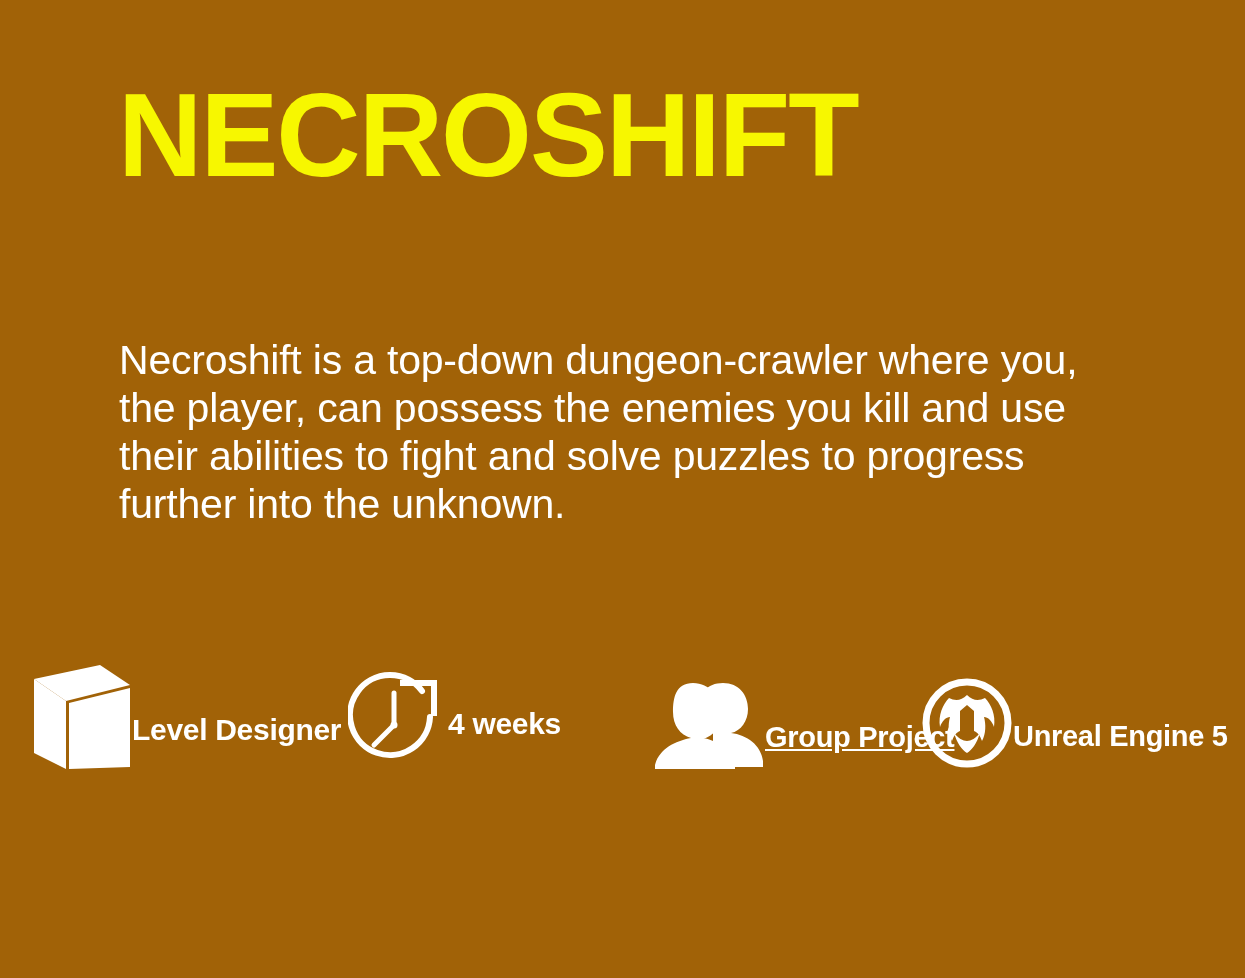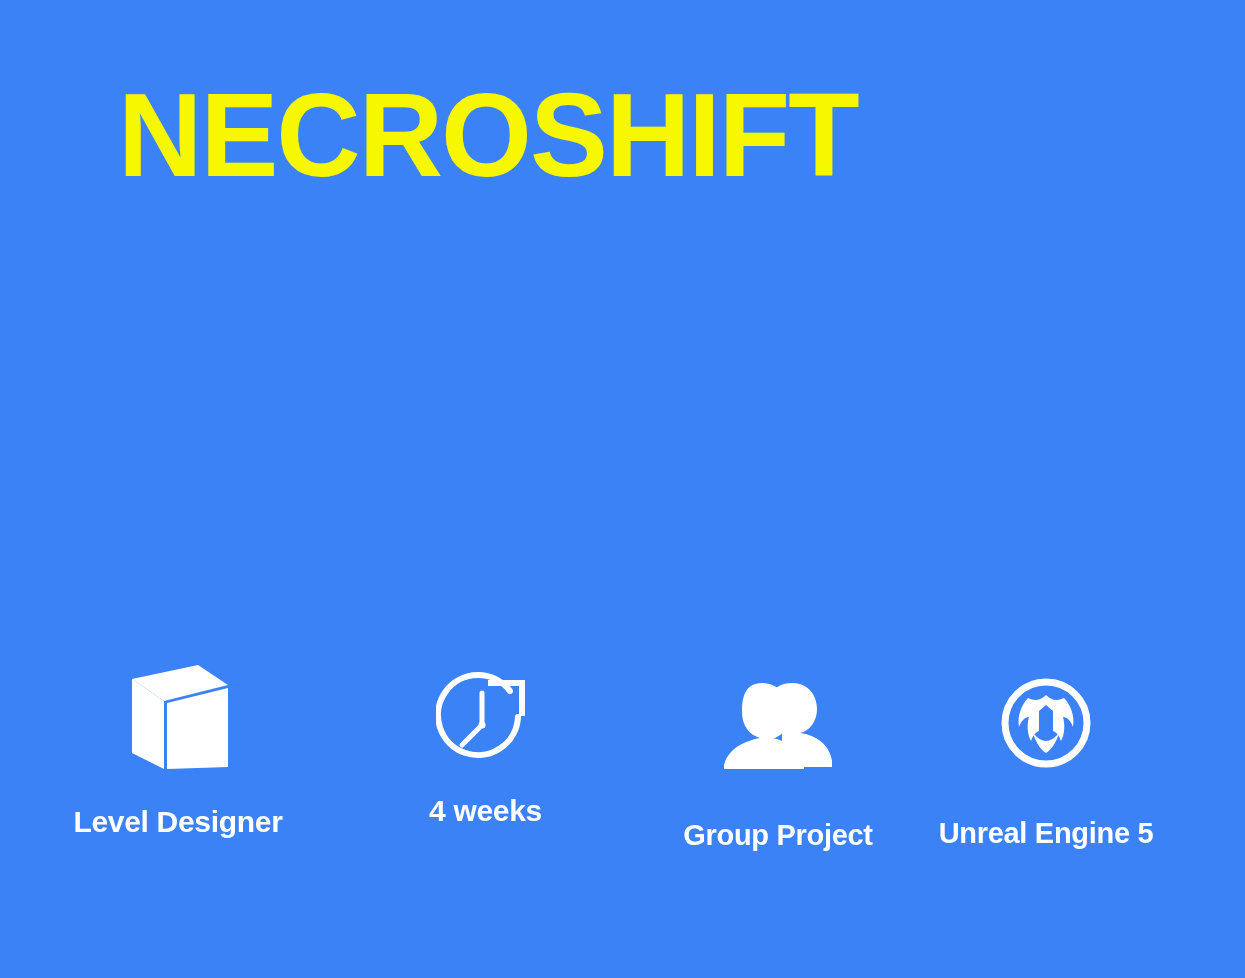--- a/index.html
+++ b/index.html
@@ -58,21 +58,21 @@
     left: 0;
     top: 655px;
     width: 1245px;
     height: 240px;
     display: flex;
     flex-direction: row;
     align-items: flex-start;
   }
   .info-item {
     display: flex;
-    flex-direction: column;
+    flex-direction: row;
     align-items: center;
   }
   .info-item.i0 { width: 300px; margin-left: 28px; }
   .info-item.i1 { width: 275px; margin-left: 20px; }
   .info-item.i2 { width: 250px; margin-left: 30px; }
   .info-item.i3 { width: 250px; margin-left: 18px; }
 
   .icon-box {
     height: 112px;
     display: flex;
@@ -87,31 +87,32 @@
   .info-label {
     font-family: "Liberation Sans", sans-serif;
     font-weight: 700;
     color: #ffffff;
     text-align: center;
     white-space: nowrap;
     letter-spacing: -0.3px;
   }
   .info-item.i0 .info-label { font-size: 30px; margin-top: 32px; }
   .info-item.i1 .info-label { font-size: 30px; margin-top: 22px; line-height: 36px; }
-  .info-item.i2 .info-label { font-size: 29px; margin-top: 38px; }
+  .info-item.i2 .info-label { font-size: 29px; margin-top: 38px; text-decoration: underline; }
   .info-item.i3 .info-label { font-size: 29px; margin-top: 38px; }
   .label-line2 { display: block; }
 </style>
 </head>
 <body style="background: rgb(0, 0, 0);">
 
-<div class="slide" style="background: #3b82f6;">
+<div class="slide" style="background: #a16207;">
 
   <div class="title" style="color: rgb(247, 247, 0);">NECROSHIFT</div>
 
+  <div class="description" style="color: rgb(255, 255, 255);">Necroshift is a top-down dungeon-crawler where you, the player, can possess the enemies you kill and use their abilities to fight and solve puzzles to progress further into the unknown.</div>
 
   <div class="info-row">
 
     <div class="info-item i0">
       <div class="icon-box cube">
         <svg width="104" height="108" viewBox="0 0 104 108" aria-hidden="true">
 
           <polygon points="6,16 72,2 102,22 38,38" fill="#ffffff"></polygon>
 
           <polygon points="6,16 38,38 38,106 6,90" fill="#ffffff"></polygon>

